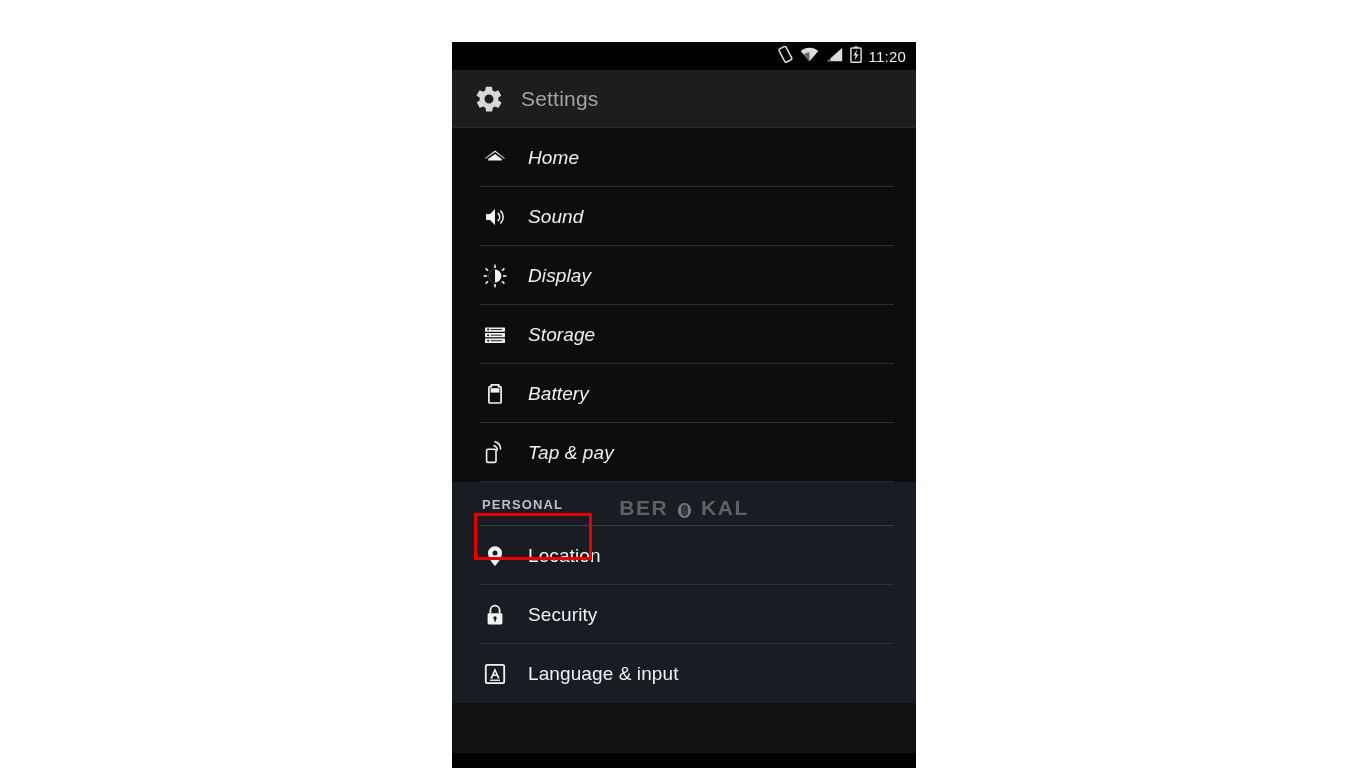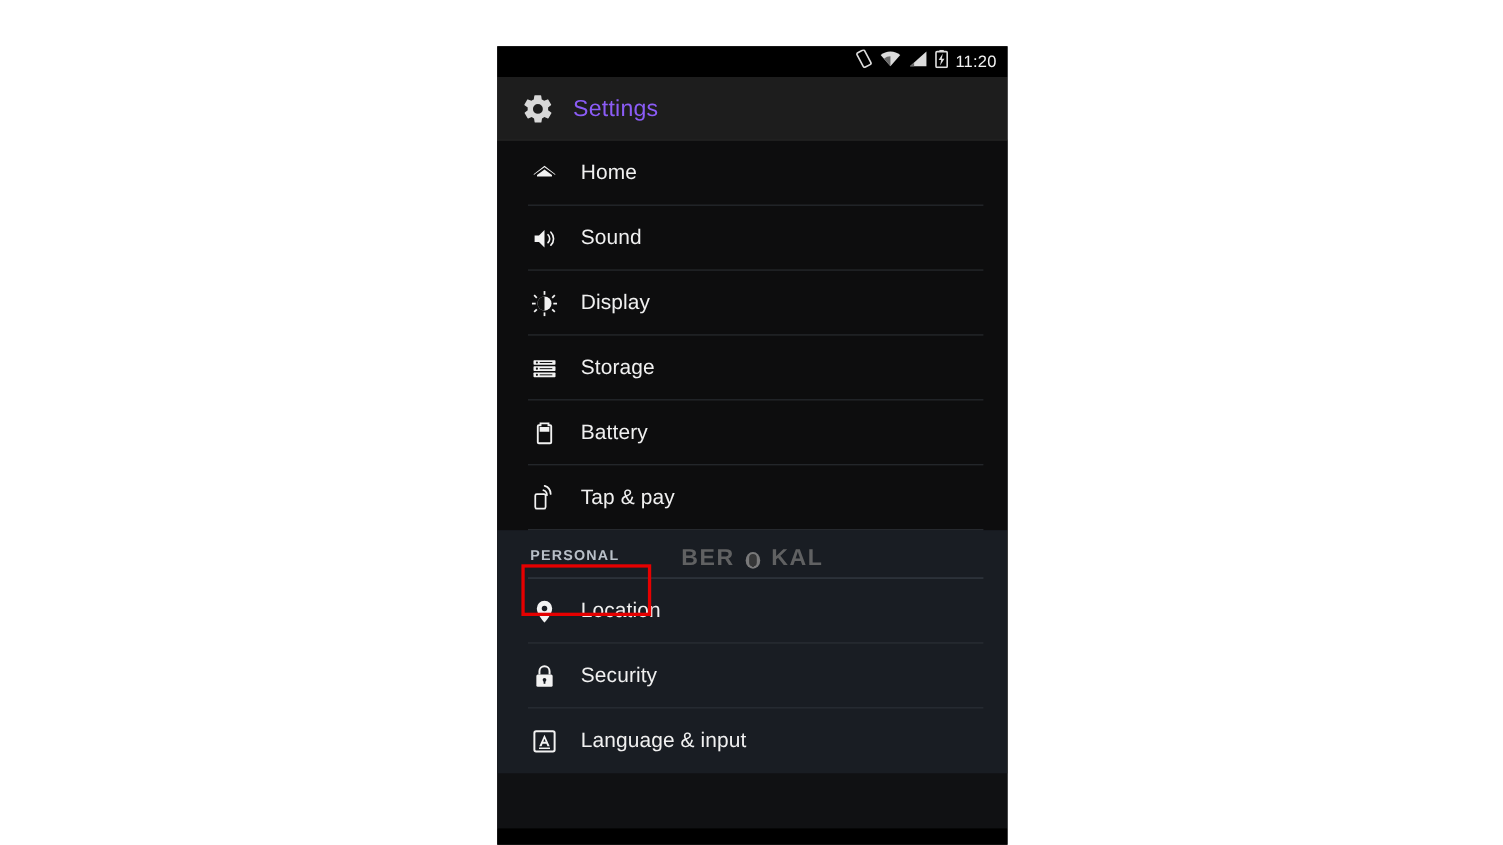--- a/index.html
+++ b/index.html
@@ -73,35 +73,35 @@
     padding-left: 22px;
     box-sizing: border-box;
     border-bottom: 1px solid #2a2a2a;
   }
   .action-bar .gear {
     width: 30px;
     height: 30px;
     flex: 0 0 auto;
   }
   .action-title {
-    color: #8b5cf6;
+    color: #a3a3a3;
     font-size: 21px;
     margin-left: 17px;
     font-weight: 400;
     letter-spacing: .2px;
   }
 
   
   .settings-list {
     position: relative;
     height: 625px;
     background: #101113;
     overflow: hidden;
   }
-  .grp-system { background: #0d0d0e; }
+  .grp-system { background: #0d0d0e; font-style: italic; }
   .grp-personal { background: #191d23; }
 
   .row {
     position: relative;
     height: 59px;
     display: flex;
     align-items: center;
     padding-left: 30px;
     box-sizing: border-box;
   }

